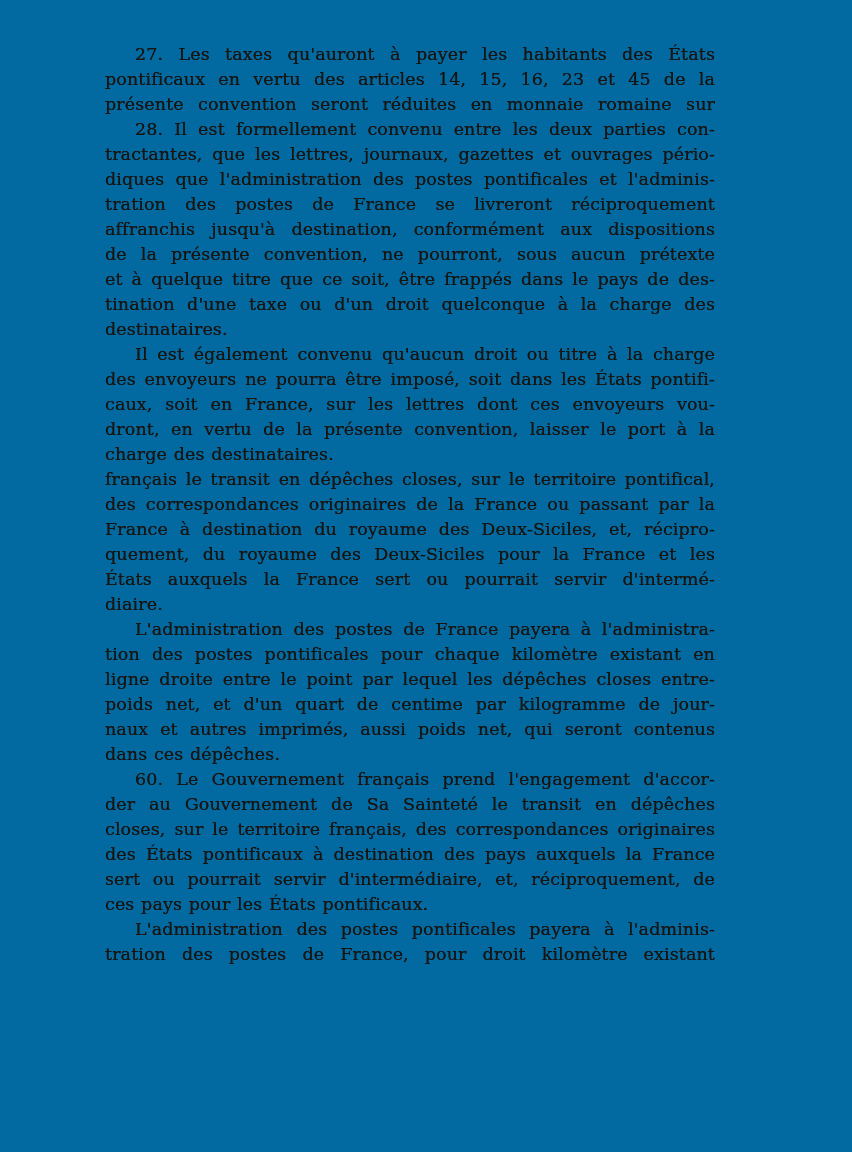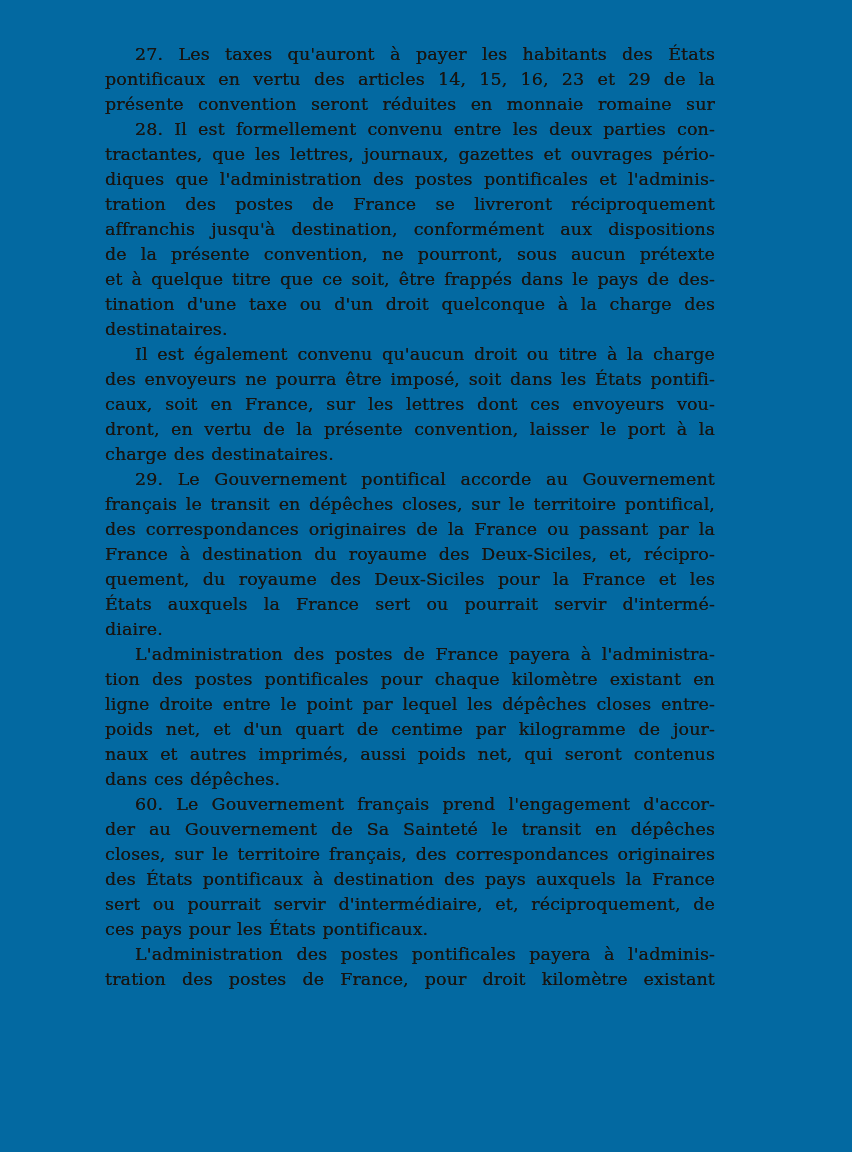--- a/index.html
+++ b/index.html
@@ -46,21 +46,21 @@
     text-align-last: left;
   }
 </style>
 </head>
 <body>
 
 <div class="scan-page">
   <div class="text-block">
       <div class="paragraph">
         <div class="line first-indent">27. Les taxes qu'auront à payer les habitants des États</div>
-        <div class="line">pontificaux en vertu des articles 14, 15, 16, 23 et 29 de la</div>
+        <div class="line">pontificaux en vertu des articles 14, 15, 16, 23 et 45 de la</div>
         <div class="line">présente convention seront réduites en monnaie romaine sur</div>
       </div>
       <div class="paragraph">
         <div class="line first-indent">28. Il est formellement convenu entre les deux parties con-</div>
         <div class="line">tractantes, que les lettres, journaux, gazettes et ouvrages pério-</div>
         <div class="line">diques que l'administration des postes pontificales et l'adminis-</div>
         <div class="line">tration des postes de France se livreront réciproquement</div>
         <div class="line">affranchis jusqu'à destination, conformément aux dispositions</div>
         <div class="line">de la présente convention, ne pourront, sous aucun prétexte</div>
         <div class="line">et à quelque titre que ce soit, être frappés dans le pays de des-</div>
@@ -68,21 +68,20 @@
         <div class="line last-line">destinataires.</div>
       </div>
       <div class="paragraph">
         <div class="line first-indent">Il est également convenu qu'aucun droit ou titre à la charge</div>
         <div class="line">des envoyeurs ne pourra être imposé, soit dans les États pontifi-</div>
         <div class="line">caux, soit en France, sur les lettres dont ces envoyeurs vou-</div>
         <div class="line">dront, en vertu de la présente convention, laisser le port à la</div>
         <div class="line last-line">charge des destinataires.</div>
       </div>
       <div class="paragraph">
-        <div class="line first-indent">29. Le Gouvernement pontifical accorde au Gouvernement</div>
         <div class="line">français le transit en dépêches closes, sur le territoire pontifical,</div>
         <div class="line">des correspondances originaires de la France ou passant par la</div>
         <div class="line">France à destination du royaume des Deux-Siciles, et, récipro-</div>
         <div class="line">quement, du royaume des Deux-Siciles pour la France et les</div>
         <div class="line">États auxquels la France sert ou pourrait servir d'intermé-</div>
         <div class="line last-line">diaire.</div>
       </div>
       <div class="paragraph">
         <div class="line first-indent">L'administration des postes de France payera à l'administra-</div>
         <div class="line">tion des postes pontificales pour chaque kilomètre existant en</div>

